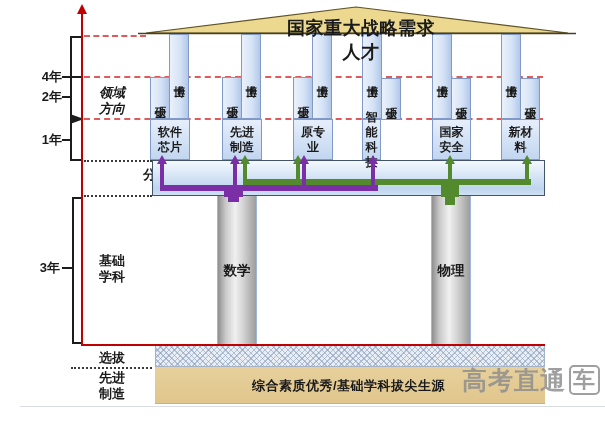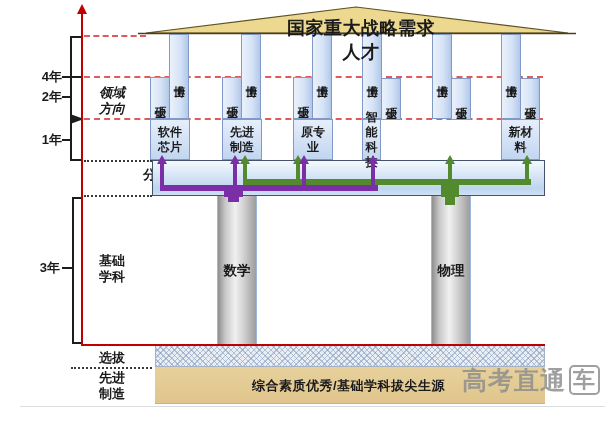--- a/index.html
+++ b/index.html
@@ -144,20 +144,21 @@
       <span class="vtext">硕士</span>
     </div>
   <div class="abs fbox" style="left:362px;top:119px;width:19px;height:41px;">智能科技</div>
 
   <div class="abs dcol" style="left:432px;top:34px;width:20px;height:85px;">
       <span class="vtext">博士</span>
     </div>
   <div class="abs mbox" style="left:451px;top:78px;width:20px;height:42px;">
       <span class="vtext">硕士</span>
     </div>
+  <div class="abs fbox" style="left:432px;top:119px;width:39px;height:41px;">国家安全</div>
 
   <div class="abs dcol" style="left:501px;top:34px;width:20px;height:85px;">
       <span class="vtext">博士</span>
     </div>
   <div class="abs mbox" style="left:520px;top:78px;width:20px;height:42px;">
       <span class="vtext">硕士</span>
     </div>
   <div class="abs fbox" style="left:501px;top:119px;width:39px;height:41px;">新材料</div>
 
   <div class="abs divband"></div>

